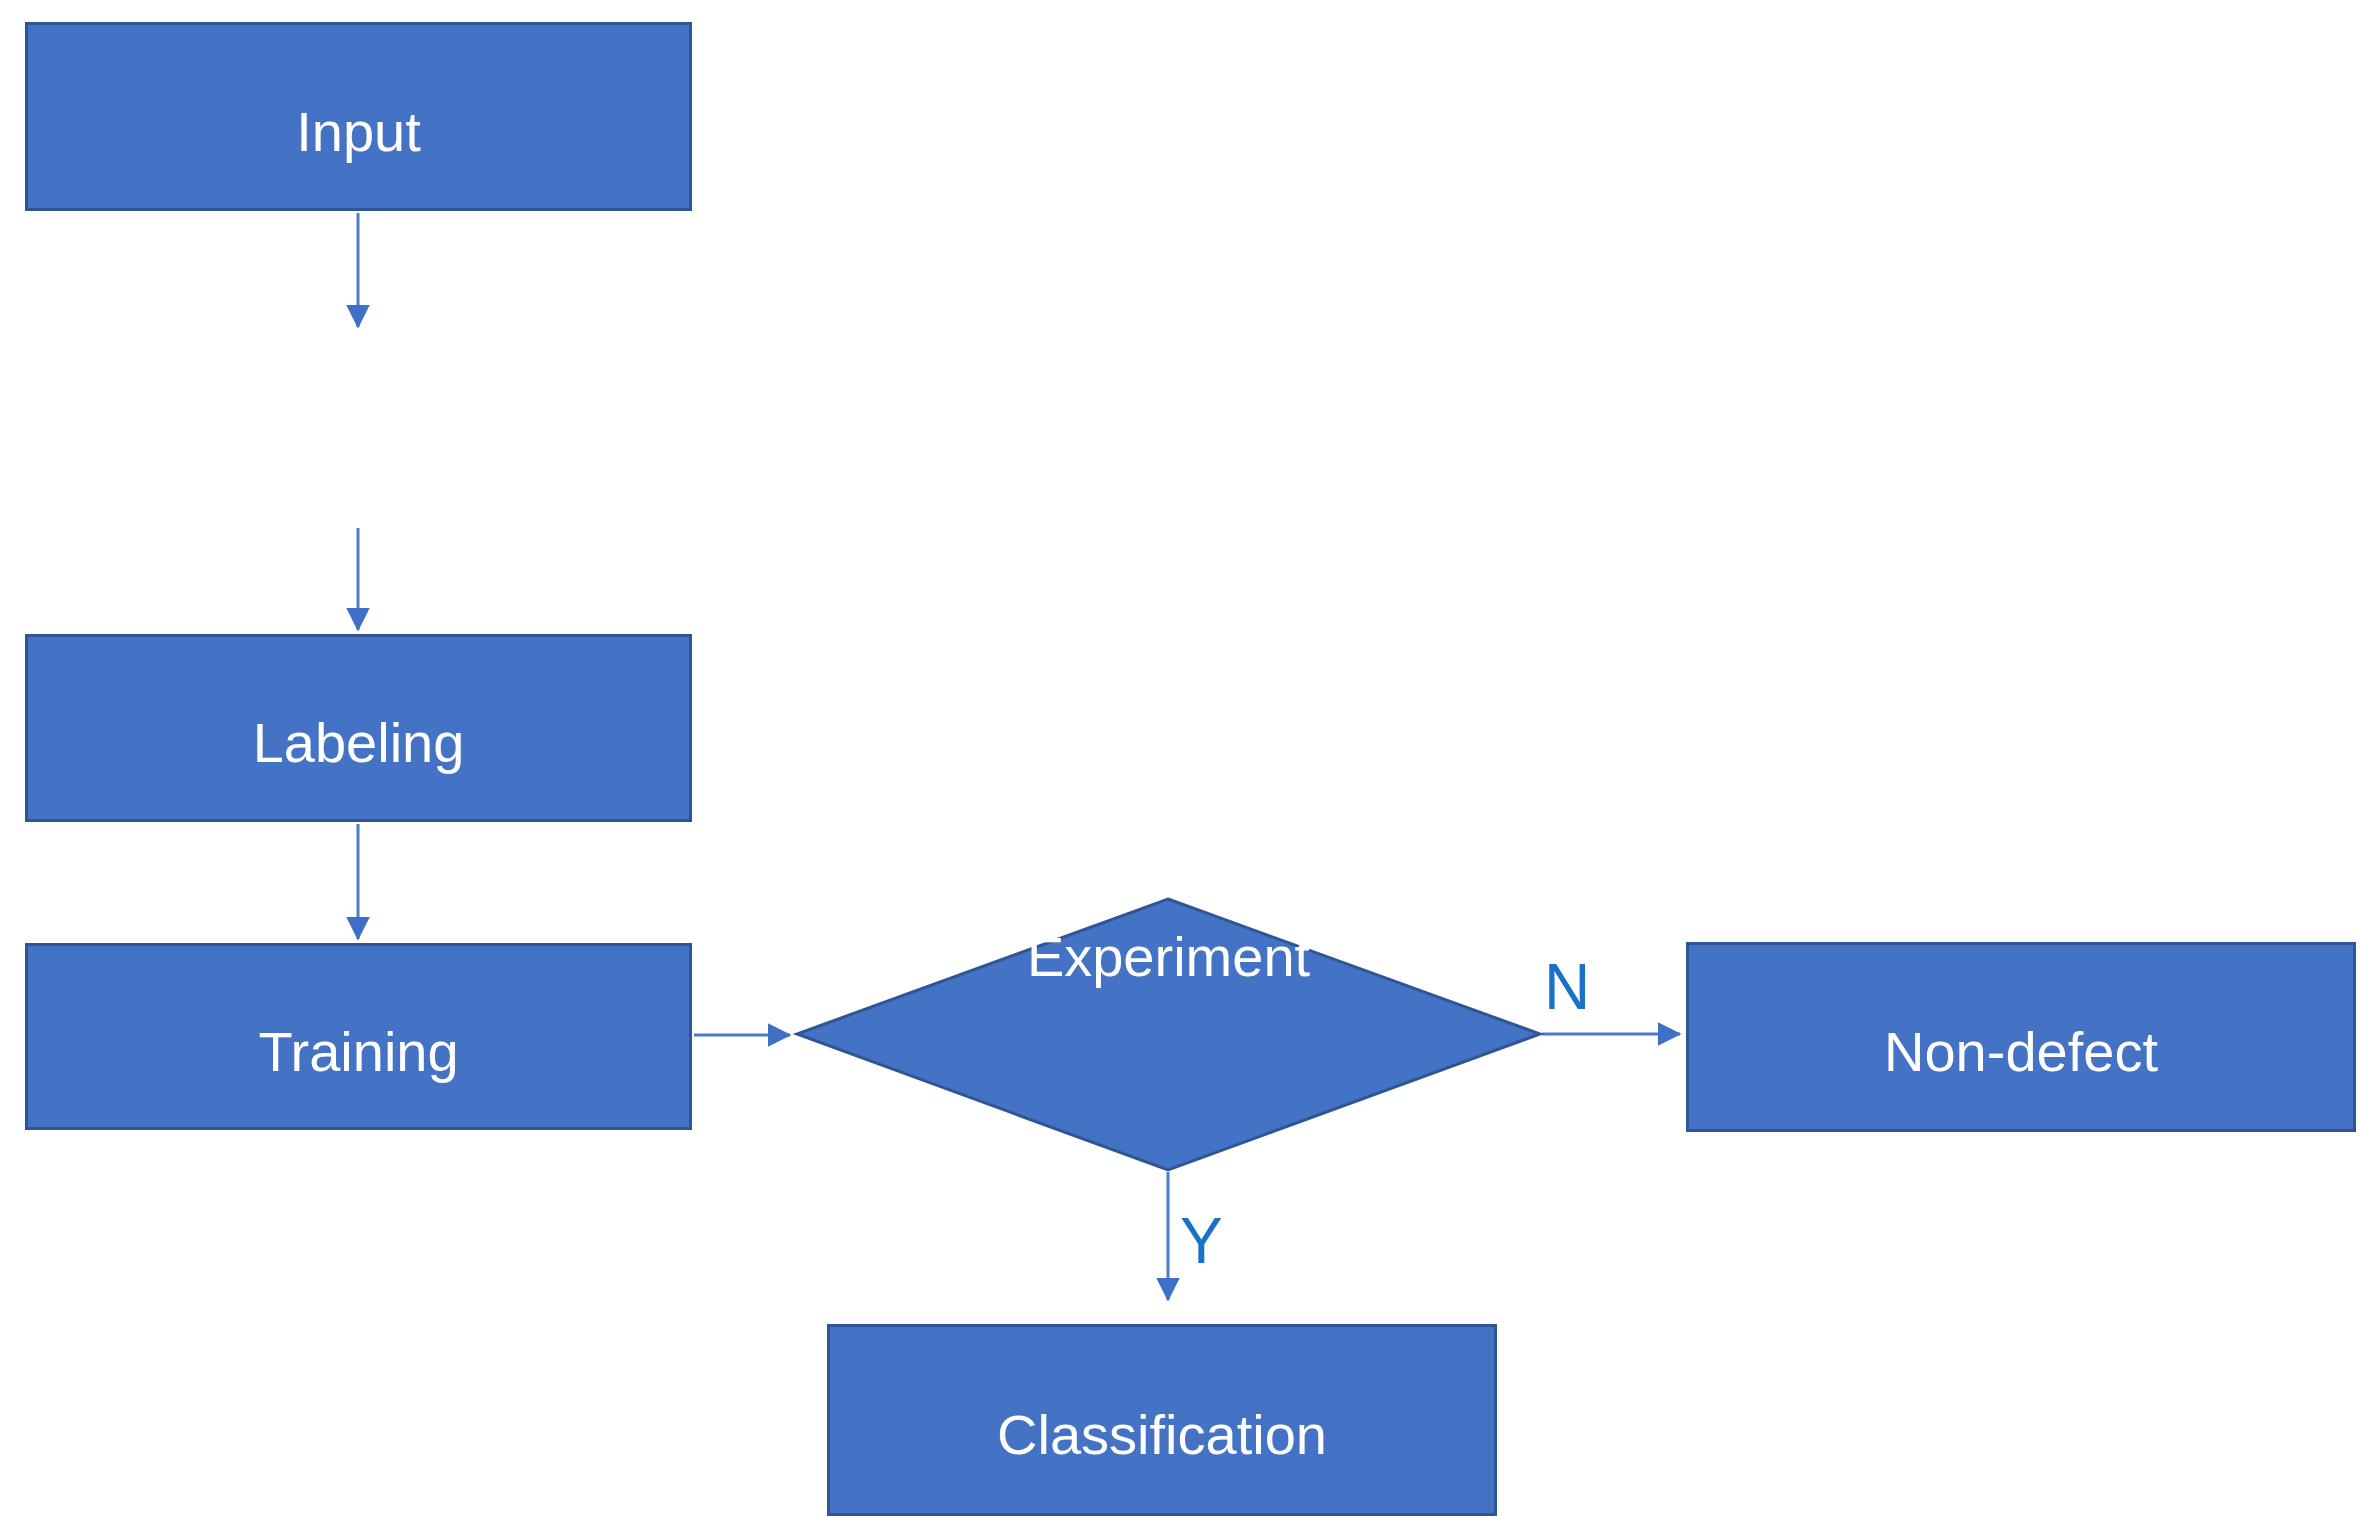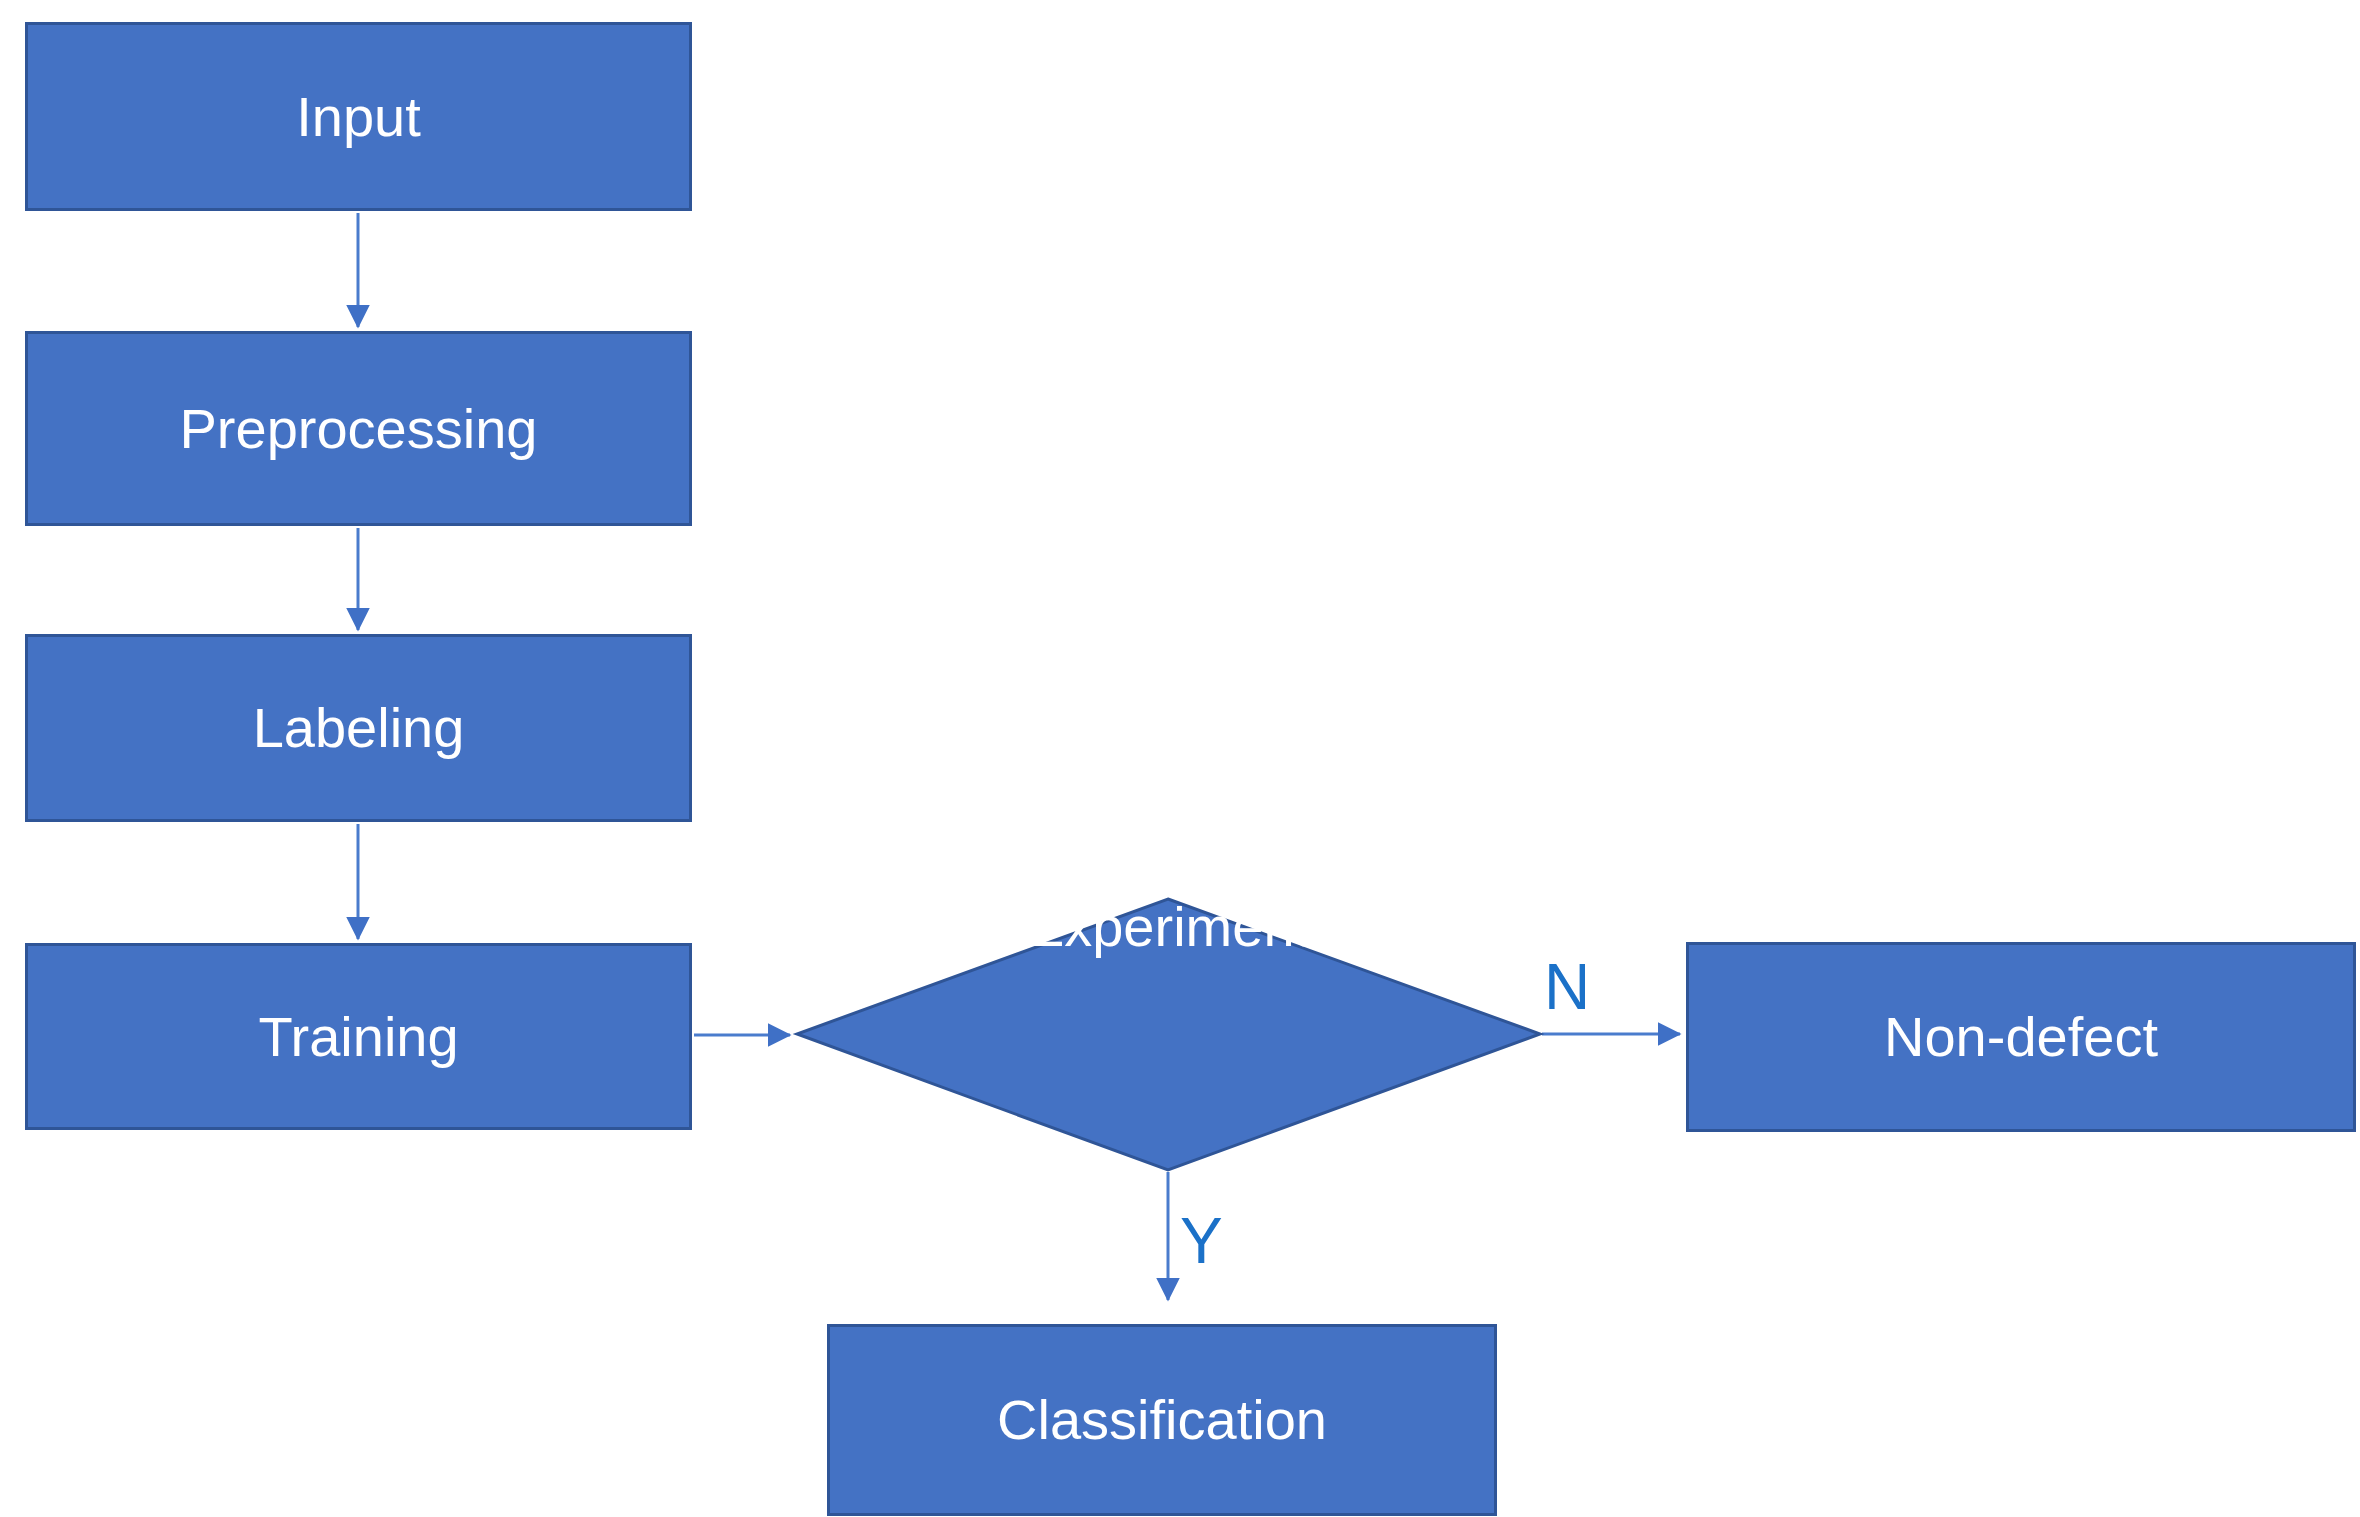--- a/index.html
+++ b/index.html
@@ -41,20 +41,21 @@
     border:3px solid var(--node-border);
     display:flex;
     align-items:center;
     justify-content:center;
   }
   .node-label{
     color:var(--node-text);
     font-size:56px;
     line-height:1;
     white-space:nowrap;
+    margin-top:30px;
   }
   .decision-label-box{
     position:absolute;
     left:797px;top:899px;width:743px;height:271px;
     display:flex;align-items:flex-start;justify-content:center;
     pointer-events:none;
   }
   .branch-label{
     position:absolute;
     color:var(--branch-label);
@@ -83,23 +84,20 @@
     <line x1="1542" y1="1034" x2="1680" y2="1034" marker-end="url(#arrow)"></line>
     <line x1="1168" y1="1172" x2="1168" y2="1300" marker-end="url(#arrow)"></line>
 
     <polygon class="decision-shape" points="1168,899 1540,1034 1168,1170 797,1034"></polygon>
   </svg>
 
   <div class="node" style="left:25px;top:22px;width:667px;height:189px">
     <span class="node-label">Input</span>
   </div>
 
-  <div class="node" style="left:25px;top:331px;width:667px;height:195px">
-    <span class="node-label">Preprocessing</span>
-  </div>
 
   <div class="node" style="left:25px;top:943px;width:667px;height:187px">
     <span class="node-label">Training</span>
   </div>
 
   <div class="node" style="left:25px;top:634px;width:667px;height:188px">
     <span class="node-label">Labeling</span>
   </div>
 
   <div class="decision-label-box">

